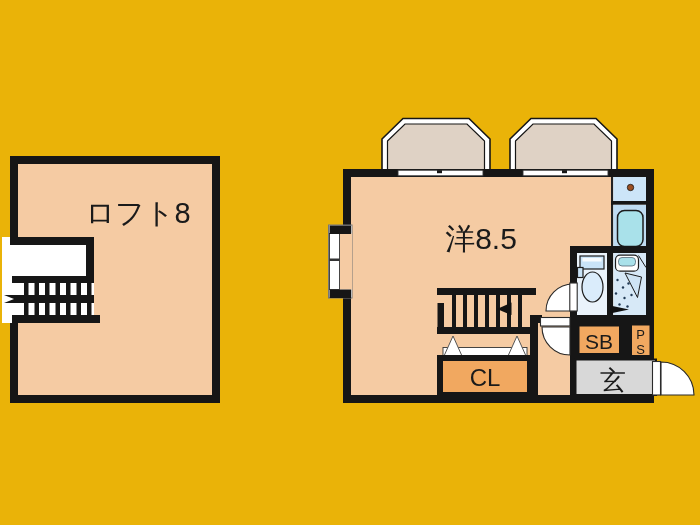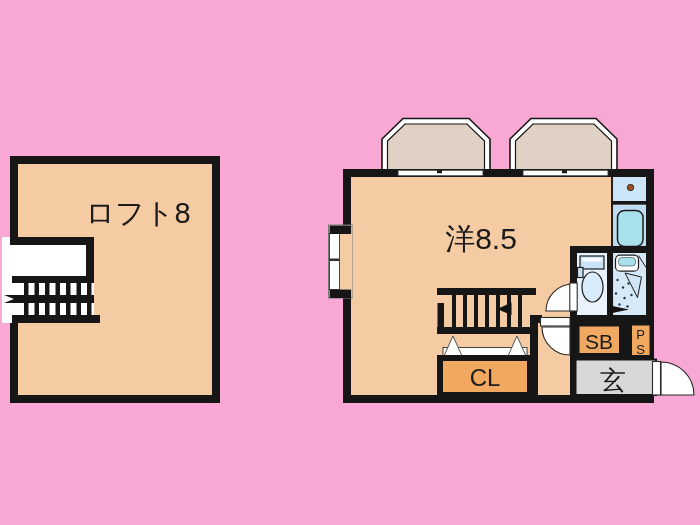--- a/index.html
+++ b/index.html
@@ -1,16 +1,16 @@
 <!DOCTYPE html>
 <html style="--wall: #161616; --room: #F5CBA3; --bay: #DFD2C5; --orange: #F1A860; --gray: #D8D8D8; --counter: #CCE5F8; --kitchen: #BFDCF2; --sink: #A9E1EA; --bath: #D7E9F7; --toilet-room: #EAF3FB; --fixture: #C9E3F7; --bowl: #DAECFB; --burner_dot: #9C4F21;"><head>
 <meta charset="utf-8">
 <style>
   html,body{margin:0;padding:0;background:#fff;}
-  #stage{position:relative;width:700px;height:525px;background:#f9a8d4;overflow:hidden;
+  #stage{position:relative;width:700px;height:525px;background:#eab308;overflow:hidden;
          font-family:"Liberation Sans", sans-serif;}
   svg{position:absolute;left:0;top:0;}
   .wall{fill:var(--wall);}
   .room{fill:var(--room);}
   .bay{fill:var(--bay);stroke:#161616;stroke-width:1.2;}
   .bayouter{fill:#ffffff;stroke:#161616;stroke-width:1.6;}
   .orange{fill:var(--orange);}
   .gray{fill:var(--gray);stroke:#161616;stroke-width:2;}
   .counter{fill:var(--counter);}
   .kitchen{fill:var(--kitchen);}

